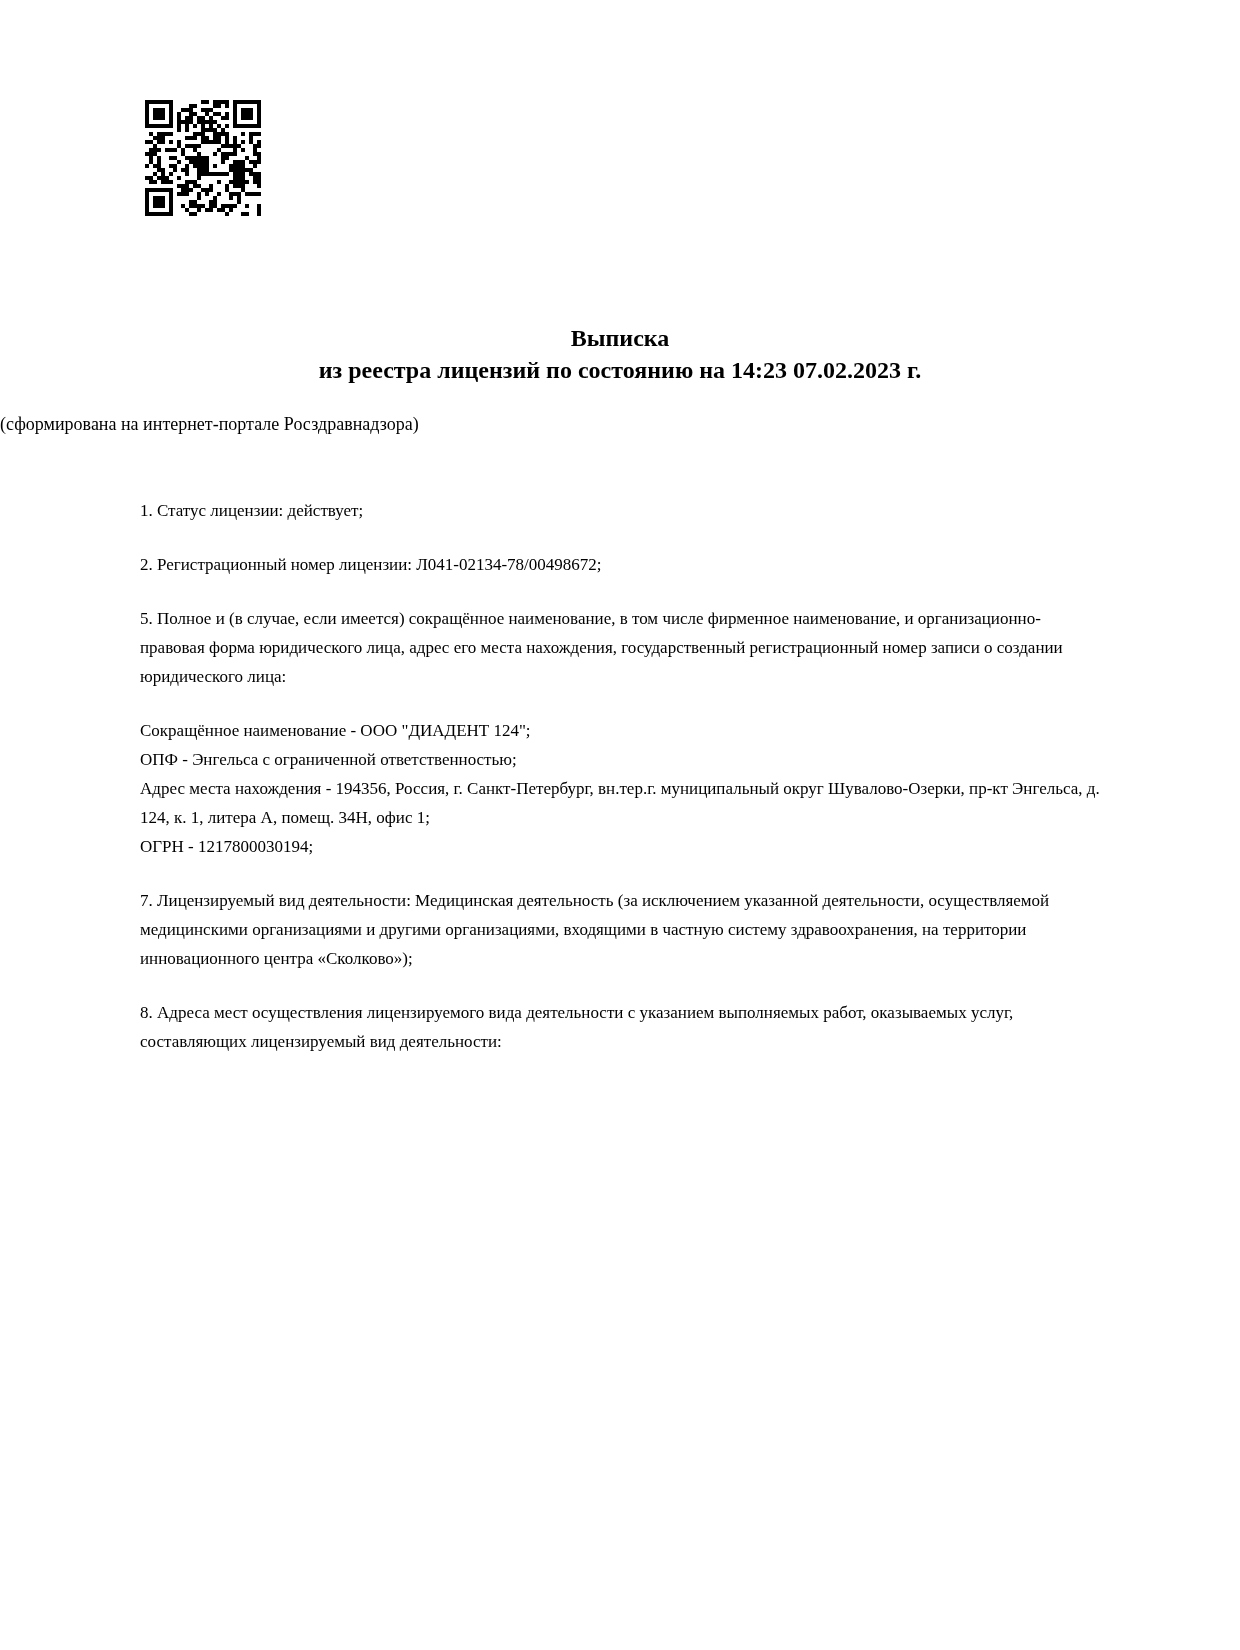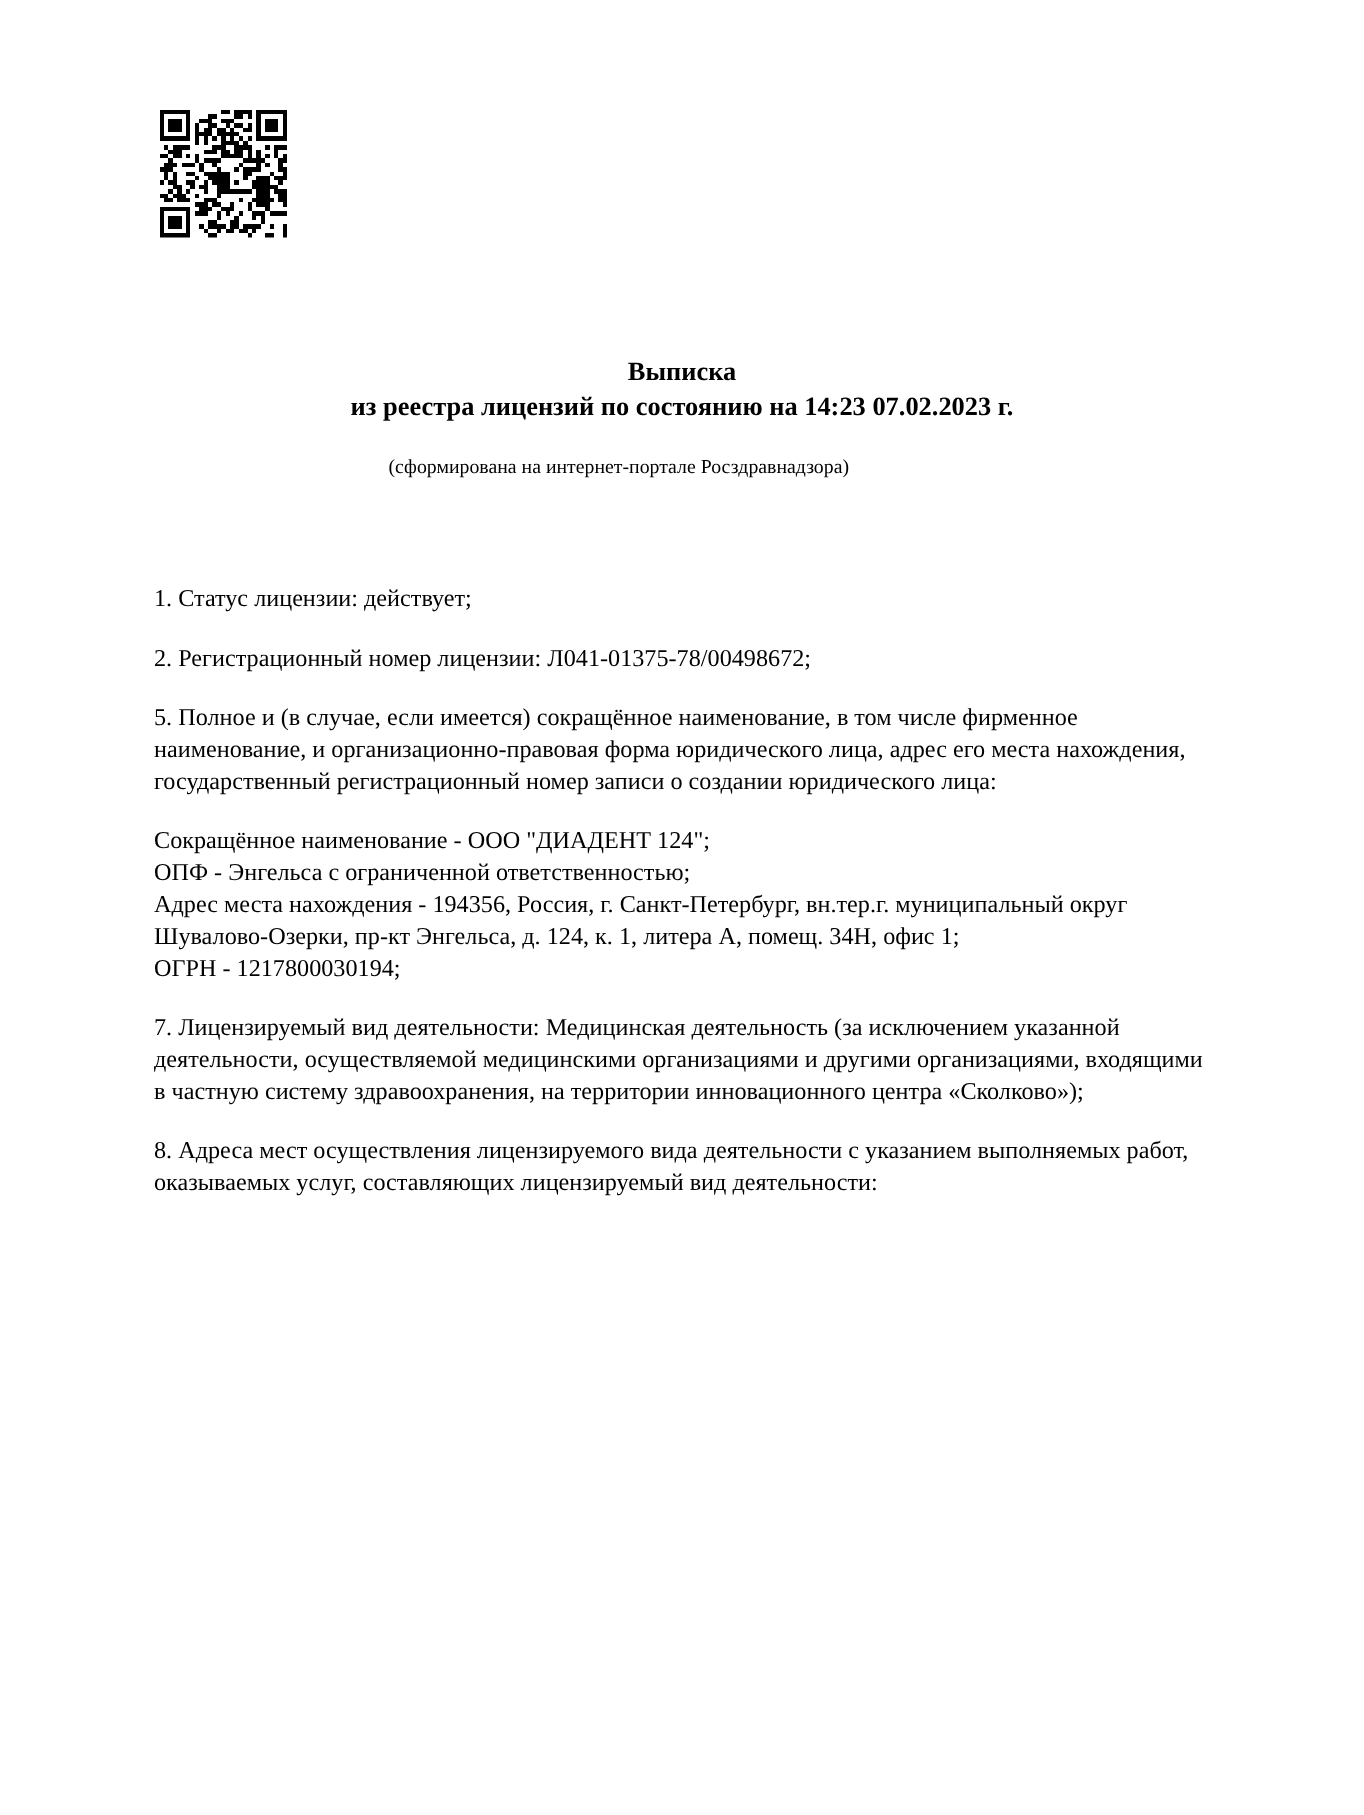--- a/index.html
+++ b/index.html
@@ -28,29 +28,29 @@
   .title-block {
     padding-top: 322px;
     text-align: center;
     font-weight: bold;
     font-size: 24px;
     line-height: 32px;
   }
   .subtitle {
     margin-top: 26px;
     margin-right: 115px;
-    text-align: center;
+    text-align: left;
     font-size: 18px;
     line-height: 24px;
   }
   .content {
-    margin-top: 93px;
+    margin-top: 60px;
     padding-left: 140px;
     padding-right: 138px;
-    font-size: 22px;
+    font-size: 17px;
     line-height: 29px;
   }
   .para {
     margin: 0 0 25px 0;
   }
   .para-line {
     margin: 0;
   }
 </style>
 </head>
@@ -69,21 +69,21 @@
     <div>из реестра лицензий по состоянию на 14:23 07.02.2023 г.</div>
   </div>
 
   <div class="subtitle">(сформирована на интернет-портале Росздравнадзора)</div>
 
   <div class="content" id="paragraphs">
       <div class="para">
         <div class="para-line">1. Статус лицензии: действует;</div>
       </div>
       <div class="para">
-        <div class="para-line">2. Регистрационный номер лицензии: Л041-01375-78/00498672;</div>
+        <div class="para-line">2. Регистрационный номер лицензии: Л041-02134-78/00498672;</div>
       </div>
       <div class="para">
         <div class="para-line">5. Полное и (в случае, если имеется) сокращённое наименование, в том числе фирменное наименование, и организационно-правовая форма юридического лица, адрес его места нахождения, государственный регистрационный номер записи о создании юридического лица:</div>
       </div>
       <div class="para">
         <div class="para-line">Сокращённое наименование - ООО "ДИАДЕНТ 124";</div>
         <div class="para-line">ОПФ - Энгельса с ограниченной ответственностью;</div>
         <div class="para-line">Адрес места нахождения - 194356, Россия, г. Санкт-Петербург, вн.тер.г. муниципальный округ Шувалово-Озерки, пр-кт Энгельса, д. 124, к. 1, литера А, помещ. 34Н, офис 1;</div>
         <div class="para-line">ОГРН - 1217800030194;</div>
       </div>

